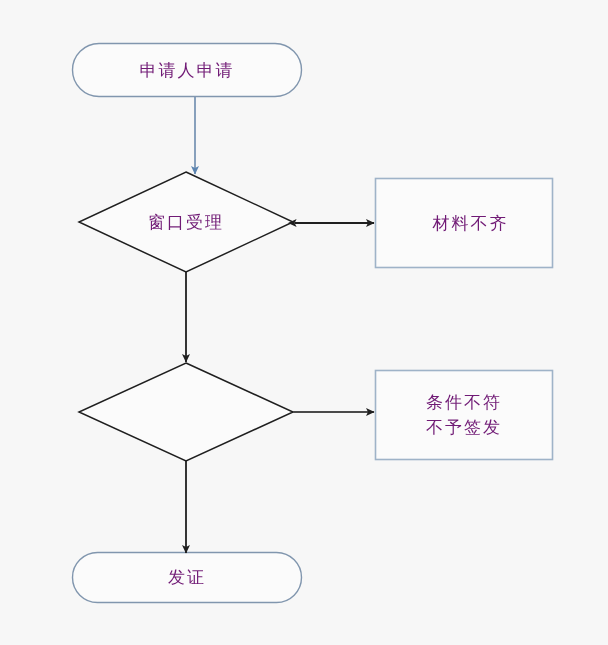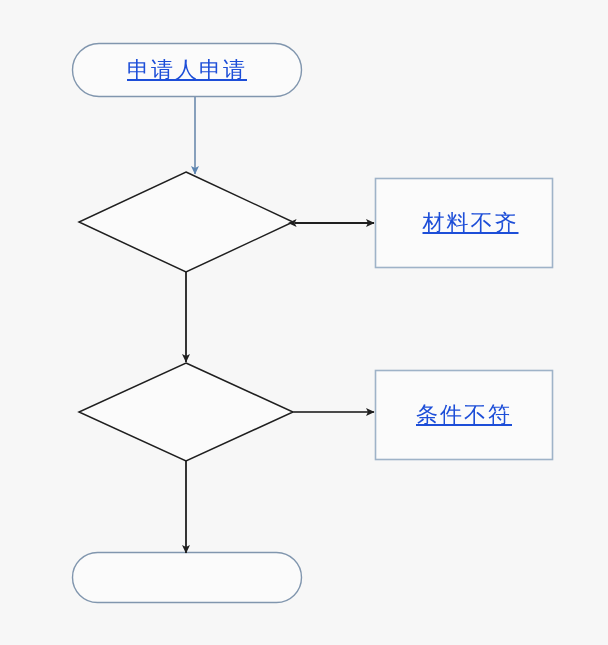--- a/index.html
+++ b/index.html
@@ -23,27 +23,26 @@
     width: 608px;
     height: 645px;
   }
   .node-label {
     position: absolute;
     display: flex;
     flex-direction: column;
     align-items: center;
     justify-content: center;
     text-align: center;
-    color: #1d4ed8;
-    font-size: 22px;
+    color: #701a75;
+    font-size: 17px;
     letter-spacing: 2px;
     line-height: 1.45;
     pointer-events: none;
     white-space: pre;
-    text-decoration: underline;
   }
   .node-label span { display: block; }
 </style>
 </head>
 <body>
 
 <div id="canvas">
 
   <svg id="flow-svg" viewBox="0 0 608 645">
     <defs>
@@ -78,24 +77,31 @@
 
     <line x1="293" y1="412" x2="374" y2="412" stroke="#4a4a4a" stroke-width="1.8" marker-end="url(#arrow-black-end)"></line>
 
     <line x1="186" y1="461" x2="186" y2="553" stroke="#1f1f1f" stroke-width="1.8" marker-end="url(#arrow-black-end)"></line>
   </svg>
 
   <div class="node-label" style="left:72px; top:43px; width:230px; height:54px;">
     <span>申请人申请</span>
   </div>
 
+  <div class="node-label" style="left:79px; top:197px; width:214px; height:50px;">
+    <span>窗口受理</span>
+  </div>
 
   <div class="node-label" style="left:375px; top:178px; width:191px; height:90px;">
     <span>材料不齐</span>
   </div>
 
 
   <div class="node-label" style="left:375px; top:370px; width:178px; height:90px;border-radius:14px;">
     <span>条件不符</span>
+    <span>不予签发</span>
   </div>
 
+  <div class="node-label" style="left:72px; top:552px; width:230px; height:51px;">
+    <span>发证</span>
+  </div>
 
 </div>
 
 </body></html>

